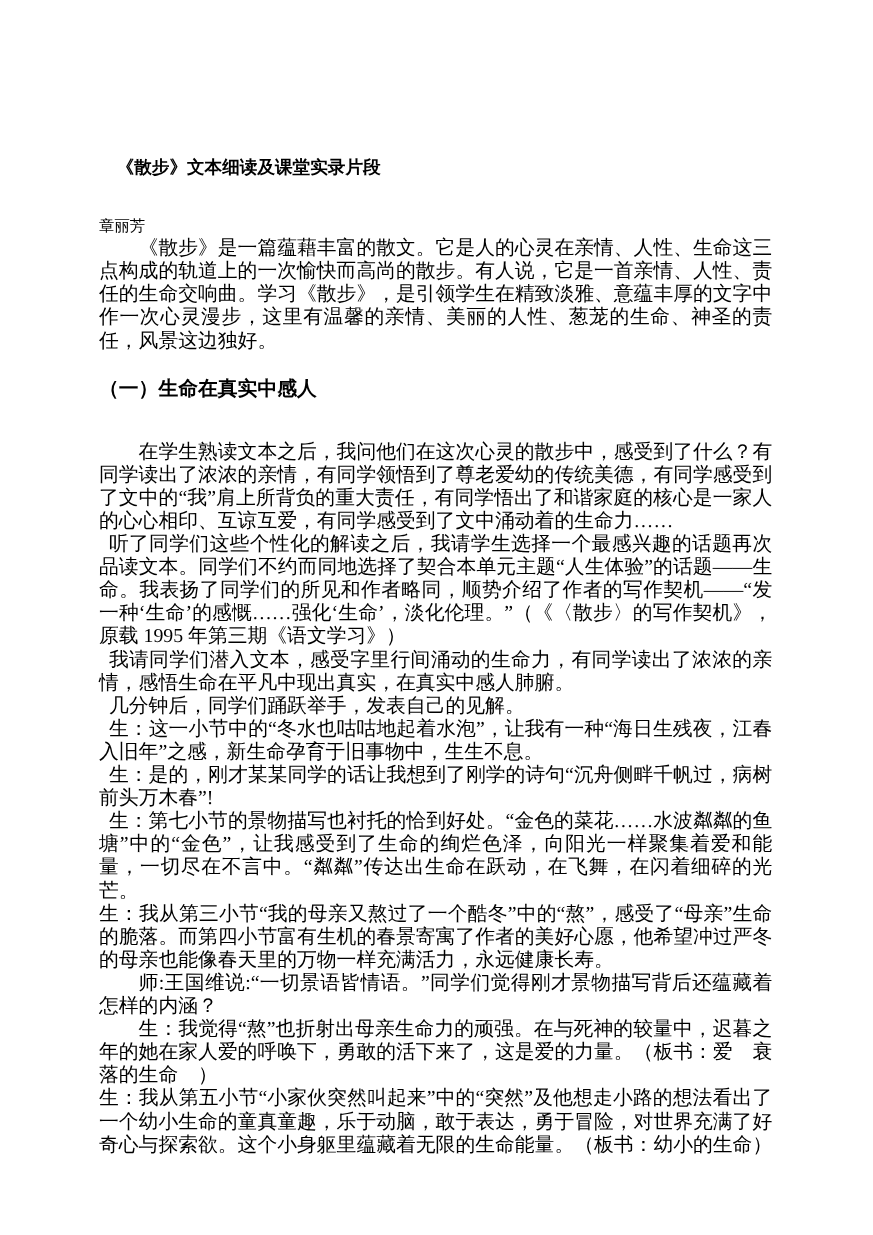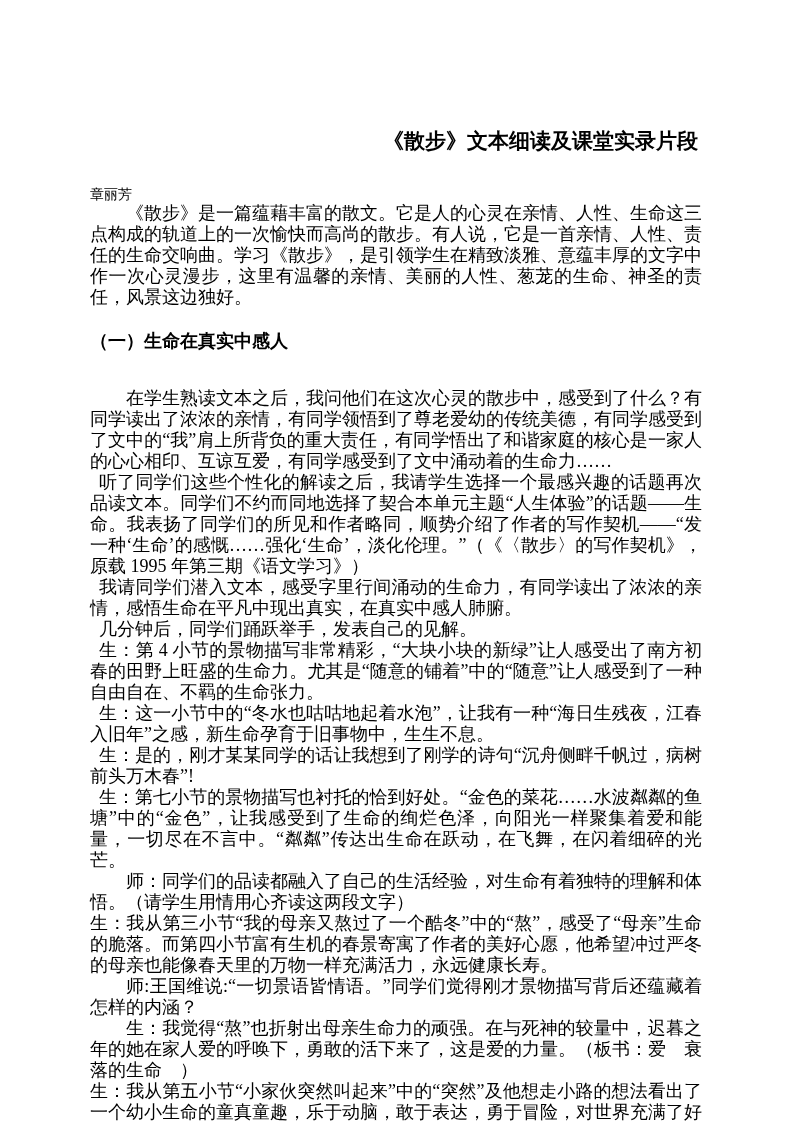--- a/index.html
+++ b/index.html
@@ -13,25 +13,25 @@
     height: 1123px;
     background: #ffffff;
     overflow: hidden;
     font-family: "Liberation Serif", "DejaVu Serif", serif;
     color: #000000;
   }
   .content {
     padding: 125px 92px 0 90px;
   }
   .doc-title {
-    text-align: right;
-    font-size: 21px;
+    text-align: left;
+    font-size: 16px;
     font-weight: bold;
     line-height: 24px;
-    margin: 4px;
+    margin: 16px;
   }
   .doc-author {
     text-align: left;
     font-size: 14px;
     line-height: 17px;
     margin-top: 33px;
   }
   .intro {
     margin-top: 26px;
   }
@@ -68,29 +68,27 @@
     <h2 class="section-heading">（一）生命在真实中感人</h2>
 
     <p class="para indent-2">在学生熟读文本之后，我问他们在这次心灵的散步中，感受到了什么？有同学读出了浓浓的亲情，有同学领悟到了尊老爱幼的传统美德，有同学感受到了文中的“我”肩上所背负的重大责任，有同学悟出了和谐家庭的核心是一家人的心心相印、互谅互爱，有同学感受到了文中涌动着的生命力……</p>
 
     <p class="para indent-05">听了同学们这些个性化的解读之后，我请学生选择一个最感兴趣的话题再次品读文本。同学们不约而同地选择了契合本单元主题“人生体验”的话题——生命。我表扬了同学们的所见和作者略同，顺势介绍了作者的写作契机——“发一种‘生命’的感慨……强化‘生命’，淡化伦理。”（《〈散步〉的写作契机》，原载 1995 年第三期《语文学习》）</p>
 
     <p class="para indent-05">我请同学们潜入文本，感受字里行间涌动的生命力，有同学读出了浓浓的亲情，感悟生命在平凡中现出真实，在真实中感人肺腑。</p>
 
     <p class="para indent-05">几分钟后，同学们踊跃举手，发表自己的见解。</p>
 
-    <p class="para indent-05">生：第 4 小节的景物描写非常精彩，“大块小块的新绿”让人感受出了南方初春的田野上旺盛的生命力。尤其是“随意的铺着”中的“随意”让人感受到了一种自由自在、不羁的生命张力。</p>
 
     <p class="para indent-05">生：这一小节中的“冬水也咕咕地起着水泡”，让我有一种“海日生残夜，江春入旧年”之感，新生命孕育于旧事物中，生生不息。</p>
 
     <p class="para indent-05">生：是的，刚才某某同学的话让我想到了刚学的诗句“沉舟侧畔千帆过，病树前头万木春”!</p>
 
     <p class="para indent-05">生：第七小节的景物描写也衬托的恰到好处。“金色的菜花……水波粼粼的鱼塘”中的“金色”，让我感受到了生命的绚烂色泽，向阳光一样聚集着爱和能量，一切尽在不言中。“粼粼”传达出生命在跃动，在飞舞，在闪着细碎的光芒。</p>
 
-    <p class="para indent-2">师：同学们的品读都融入了自己的生活经验，对生命有着独特的理解和体悟。（请学生用情用心齐读这两段文字）</p>
 
     <p class="para indent-0">生：我从第三小节“我的母亲又熬过了一个酷冬”中的“熬”，感受了“母亲”生命的脆落。而第四小节富有生机的春景寄寓了作者的美好心愿，他希望冲过严冬的母亲也能像春天里的万物一样充满活力，永远健康长寿。</p>
 
     <p class="para indent-2">师:王国维说:“一切景语皆情语。”同学们觉得刚才景物描写背后还蕴藏着怎样的内涵？</p>
 
     <p class="para indent-2">生：我觉得“熬”也折射出母亲生命力的顽强。在与死神的较量中，迟暮之年的她在家人爱的呼唤下，勇敢的活下来了，这是爱的力量。（板书：爱　衰落的生命　）</p>
 
     <p class="para indent-0">生：我从第五小节“小家伙突然叫起来”中的“突然”及他想走小路的想法看出了一个幼小生命的童真童趣，乐于动脑，敢于表达，勇于冒险，对世界充满了好奇心与探索欲。这个小身躯里蕴藏着无限的生命能量。（板书：幼小的生命）</p>
 
   </div>

